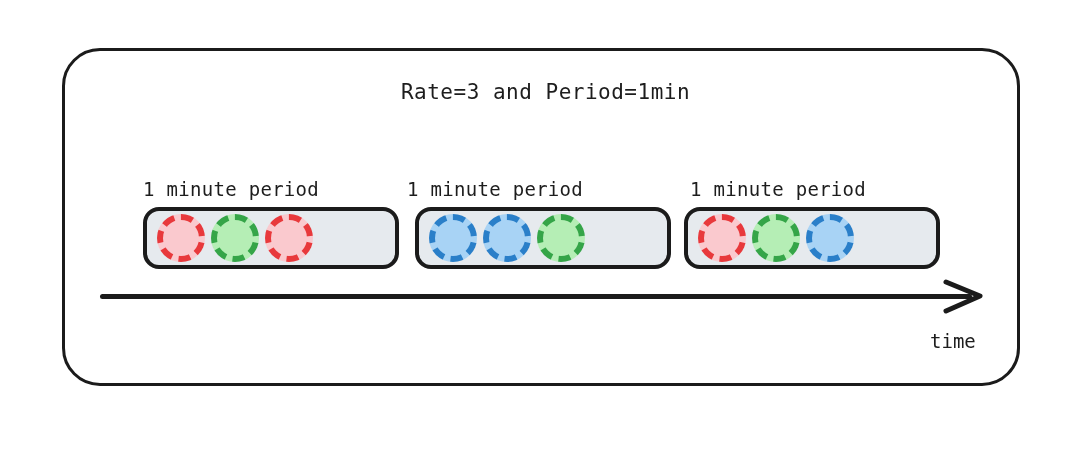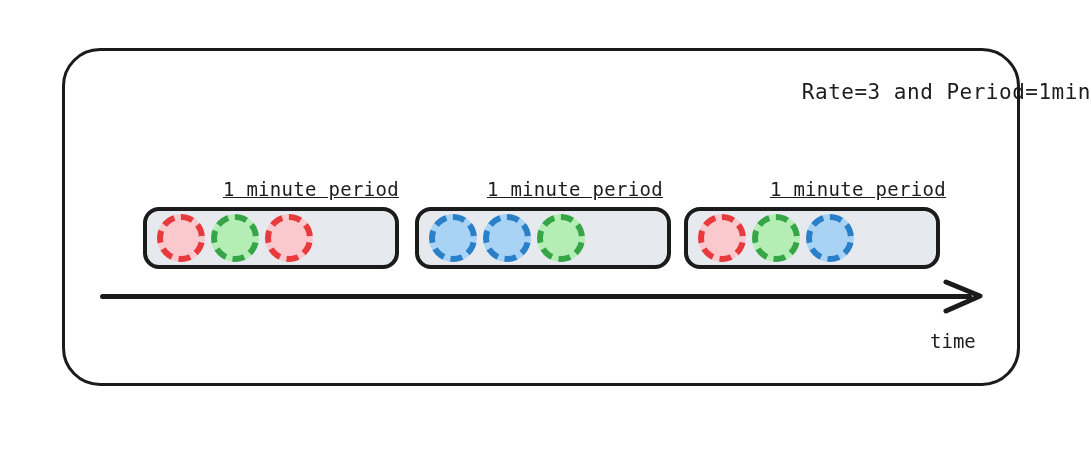--- a/index.html
+++ b/index.html
@@ -34,21 +34,21 @@
     box-sizing: border-box;
     background: transparent;
   }
 
   
   .diagram-title {
     position: absolute;
     left: 0;
     top: 80px;
     width: 1091px;
-    text-align: right;
+    text-align: center;
     font-size: 21px;
     letter-spacing: 0.5px;
     color: #1d1d1d;
     font-family: "DejaVu Sans Mono", monospace;
     white-space: pre;
   }
 
   
   .timeline {
     position: absolute;
@@ -59,26 +59,25 @@
   }
 
   .period-group {
     position: absolute;
     top: 178px;
   }
 
   .period-label {
     font-size: 19px;
     color: #1d1d1d;
-    text-align: right;
+    text-align: left;
     font-family: "DejaVu Sans Mono", monospace;
     white-space: pre;
     letter-spacing: 0.3px;
     margin-bottom: 7px;
-    text-decoration: underline;
   }
 
   .period-pill {
     position: relative;
     height: 62px;
     background: #e6eaee;
     border: 4px solid #1b1b1b;
     border-radius: 16px;
     box-sizing: border-box;
     display: flex;

